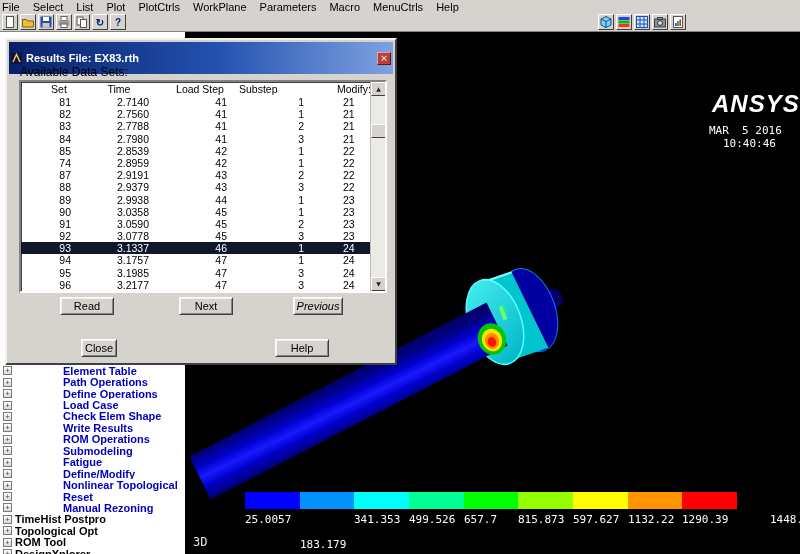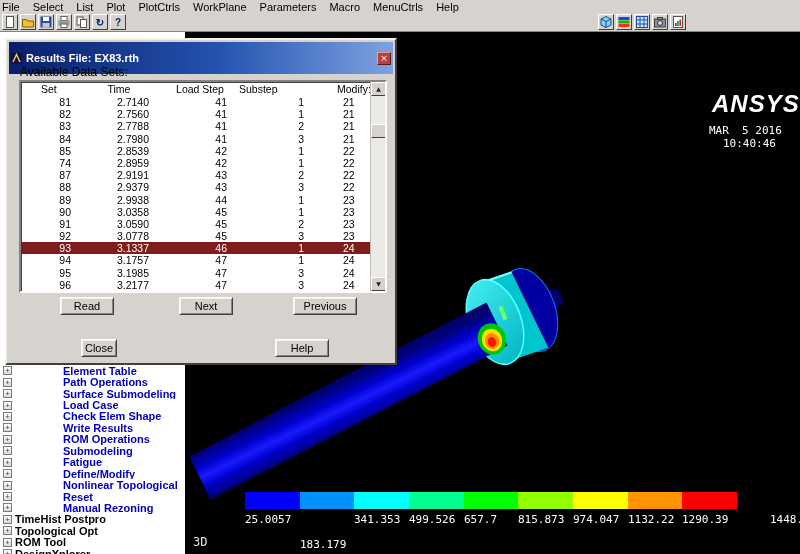--- a/index.html
+++ b/index.html
@@ -71,28 +71,28 @@
                line-height:11px; text-align:center; cursor:pointer;
                font-family:"DejaVu Sans",sans-serif; }
   .dlg-label { position:absolute; left:13px; top:25px; font-size:12px; color:#000; }
 
   .listbox { position:absolute; left:12px; top:40px; width:368px; height:213px; background:#fff;
              border:2px solid; border-color:#848284 #ffffff #ffffff #848284;
              box-shadow:inset 1px 1px 0 #404040; overflow:hidden; }
   .lb-grid { display:grid; grid-template-columns:56px 84px 78px 74px 1fr; }
   .lb-header { height:14px; line-height:14px; font-size:10.5px; color:#000; margin-right:15px; }
   .lb-header span { white-space:nowrap; overflow:hidden; }
-  .lb-header span:nth-of-type(1){ text-align:left; padding-left:20px; }
+  .lb-header span:nth-of-type(1){ text-align:center; padding-left:20px; }
   .lb-header span:nth-of-type(2){ text-align:center; }
   .lb-header span:nth-of-type(3){ text-align:center; }
   .lb-header span:nth-of-type(4){ text-align:left; }
   .lb-header span:nth-of-type(5){ text-align:left; padding-left:24px; }
   .lb-rows { margin-right:15px; }
   .lb-row { height:12.2px; line-height:12.2px; font-size:10.5px; color:#000; cursor:default; }
-  .lb-row.selected { background:#7f1d1d; color:#fff; }
+  .lb-row.selected { background:#0f172a; color:#fff; }
   .lb-row .c { white-space:nowrap; overflow:hidden; text-align:right; }
   .lb-row .set { padding-right:6px; }
   .lb-row .time { padding-right:12px; }
   .lb-row .ls { padding-right:12px; }
   .lb-row .ss { padding-right:9px; }
   .lb-row .cum { text-align:left; padding-left:30px; }
 
   .lb-scroll { position:absolute; right:0; top:0; bottom:0; width:15px; background:#eceae5;
                border-left:1px solid #c0beb8; }
   .sb-btn { position:absolute; left:0; width:15px; height:14px; background:#d6d3ce;
@@ -103,21 +103,21 @@
   .sb-btn.down { bottom:0; }
   .sb-thumb { position:absolute; left:0; top:42px; width:15px; height:14px; background:#d6d3ce;
               border:1px solid; border-color:#ffffff #404040 #404040 #ffffff; cursor:grab; }
 
   .btn { position:absolute; height:18px; background:#d6d3ce; border:1px solid;
          border-color:#ffffff #404040 #404040 #ffffff;
          box-shadow:inset 1px 1px 0 #f2f0eb, inset -1px -1px 0 #848284;
          font-family:"Liberation Sans",sans-serif; font-size:11px; color:#000; cursor:pointer; }
   #btn-read { left:53px; top:257px; width:54px; }
   #btn-next { left:172px; top:257px; width:54px; }
-  #btn-prev { left:286px; top:257px; width:64px; }
+  #btn-prev { left:286px; top:257px; width:50px;font-style:italic; }
   #btn-close { left:74px; top:299px; width:36px; }
   #btn-help { left:268px; top:299px; width:54px; }
 </style>
 </head>
 <body>
 
 <div id="screen">
 
   <div id="menubar">
 
@@ -218,21 +218,21 @@
           <span class="mm-label">Element Table</span>
         </div>
 
         <div class="mm-item sub">
           <span class="mm-icon">+</span>
           <span class="mm-label">Path Operations</span>
         </div>
 
         <div class="mm-item sub">
           <span class="mm-icon">+</span>
-          <span class="mm-label">Surface Submodeling</span>
+          <span class="mm-label">Define Operations</span>
         </div>
 
         <div class="mm-item sub">
           <span class="mm-icon">+</span>
           <span class="mm-label">Load Case</span>
         </div>
 
         <div class="mm-item sub">
           <span class="mm-icon">+</span>
           <span class="mm-label">Check Elem Shape</span>
@@ -347,21 +347,21 @@
         <div class="legend-seg" style="background: rgb(255, 0, 0);"></div>
       </div>
     <div id="legend-labels">
 
     <span class="legend-label">25.0057</span>
         <span class="legend-label">183.179</span>
         <span class="legend-label">341.353</span>
         <span class="legend-label">499.526</span>
         <span class="legend-label">657.7</span>
         <span class="legend-label">815.873</span>
-        <span class="legend-label">974.047</span>
+        <span class="legend-label">597.627</span>
         <span class="legend-label">1132.22</span>
         <span class="legend-label">1290.39</span>
         <span class="legend-label">1448.57</span>
       </div>
     <div id="view-label">3D</div>
   </div>
 
   <div id="dialog">
     <div class="title-bar">
       <svg class="dlg-app-icon" viewBox="0 0 11 11" width="11" height="11">

